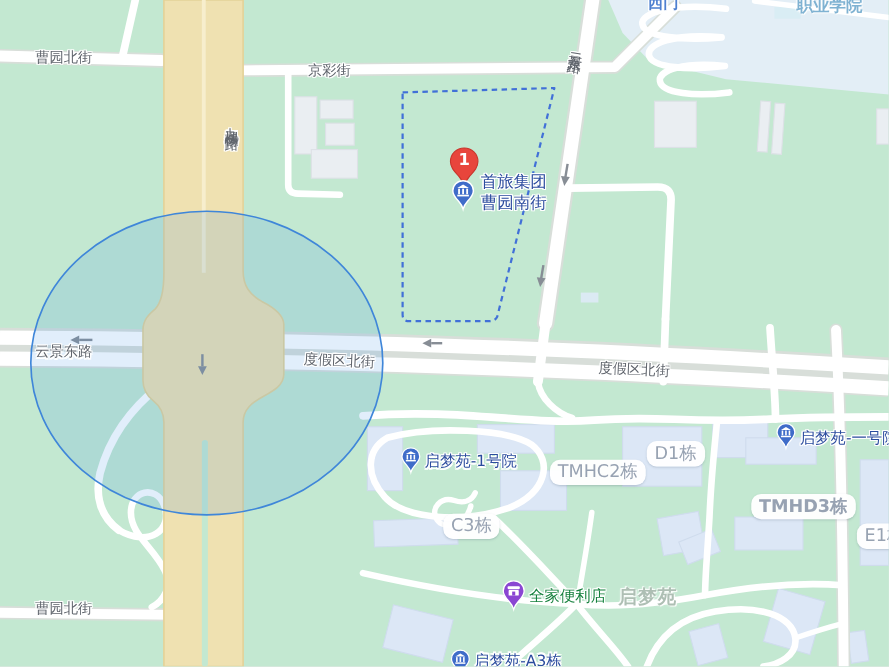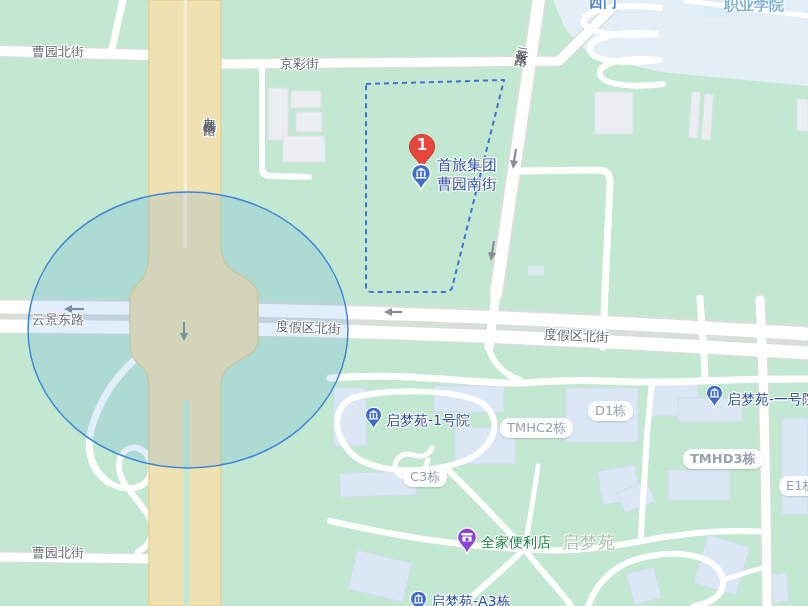--- a/index.html
+++ b/index.html
@@ -7,23 +7,23 @@
        font-family:"DejaVu Sans","Liberation Sans",sans-serif;background:#c3e8d1;cursor:grab;}
   #map svg.base{position:absolute;left:0;top:0;}
   .lbl{position:absolute;white-space:nowrap;font-size:13px;color:#5f646c;
        text-shadow:1px 0 0 #fff,-1px 0 0 #fff,0 1px 0 #fff,0 -1px 0 #fff,
                    1px 1px 0 #fff,-1px -1px 0 #fff,1px -1px 0 #fff,-1px 1px 0 #fff;}
   .vert{writing-mode:vertical-rl;text-orientation:upright;letter-spacing:2px;}
   .poi-lbl{font-size:14px;font-weight:normal;color:#2b4c9e;line-height:18px;}
   .big-poi{font-size:15px;}
   .purple-lbl{color:#15803d;}
   .badge{position:absolute;background:rgba(255,255,255,.96);border-radius:9px;
-         padding:1px 7px;font-size:13px;color:#97a2b2;white-space:nowrap;
+         padding:1px 7px;font-size:16px;color:#97a2b2;white-space:nowrap;
          box-shadow:0 1px 2px rgba(70,90,110,.25);}
-  .area-lbl{font-size:17px;color:#aebfb4;font-weight:normal;letter-spacing:1px;
+  .area-lbl{font-size:17px;color:#aebfb4;font-weight:bold;letter-spacing:1px;
             text-shadow:0 0 3px #fff,1px 1px 0 rgba(255,255,255,.8),-1px -1px 0 rgba(255,255,255,.8);}
   .campus-lbl{font-size:15px;color:#7fb2d2;font-weight:bold;
               text-shadow:0 0 3px #fff,1px 1px 0 rgba(255,255,255,.85),-1px -1px 0 rgba(255,255,255,.85);}
   .gate-lbl{font-size:14px;color:#4e80d0;font-weight:bold;}
   .pin{position:absolute;}
   .pin span{position:absolute;left:0;top:4px;width:100%;text-align:center;
             color:#fff;font-size:15px;font-weight:bold;line-height:17px;}
 </style>
 </head>
 <body>

